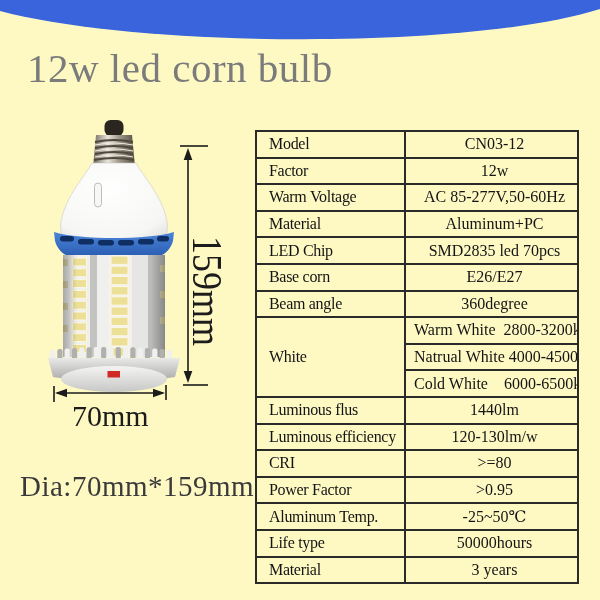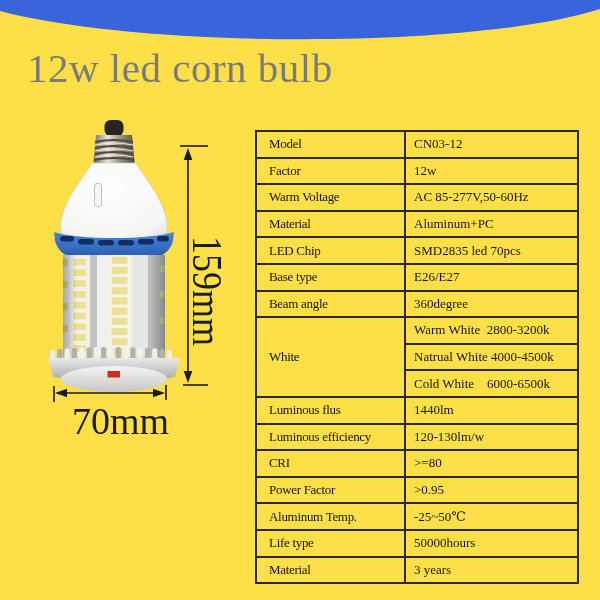--- a/index.html
+++ b/index.html
@@ -1,51 +1,51 @@
 <!DOCTYPE html>
 <html><head>
 <meta charset="utf-8">
 <style>
   html,body{margin:0;padding:0;}
   #stage{
     position:relative;width:600px;height:600px;overflow:hidden;
-    background:#fde047;
+    background:#fef9c3;
     font-family:"Liberation Serif","DejaVu Serif",serif;
   }
   
   #banner{position:absolute;left:0;top:0;width:600px;height:52px;}
   
   #title{
     position:absolute;left:27px;top:44px;
     font-size:41px;color:#7b7b7b;letter-spacing:.5px;white-space:nowrap;
   }
   
   #bulb{position:absolute;left:30px;top:105px;width:185px;height:300px;}
   .dim-label{position:absolute;color:#1c1c1c;white-space:nowrap;}
   #dim-height{
     left:228px;top:236px;font-size:36px;line-height:36px;
     transform:rotate(90deg) scaleY(1.18);transform-origin:left top;
   }
-  #dim-width{left:72px;top:399px;font-size:38px;}
+  #dim-width{left:72px;top:399px;font-size:30px;}
   #dim-caption{
     position:absolute;left:20px;top:470px;
     font-size:29px;color:#3a3a3a;letter-spacing:.5px;white-space:nowrap;
   }
   
   #spec{
     position:absolute;left:255px;top:130px;width:324px;
     border-collapse:collapse;table-layout:fixed;
-    font-size:13px;color:#141414;
+    font-size:16px;color:#141414;
   }
   #spec td{
     border:2px solid #2a2a2a;height:24.6px;
     vertical-align:middle;overflow:hidden;
   }
   #spec td.k{width:133px;padding:0 2px 0 12px;letter-spacing:-.3px;white-space:nowrap;}
-  #spec td.v{padding:0 2px 0 8px;white-space:pre;}
+  #spec td.v{padding:0 2px 0 8px;white-space:pre;text-align:center;}
 </style>
 </head>
 <body>
 
 <div id="stage">
 
   <svg id="banner" viewBox="0 0 600 52" preserveAspectRatio="none">
     <path d="M0,0 H600 V9 C470,50 140,48 0,11 Z" fill="#3A64DC"></path>
   </svg>
 
@@ -191,20 +191,21 @@
       <line x1="24" y1="281" x2="24" y2="297"></line>
       <line x1="136" y1="280" x2="136" y2="295"></line>
       <line x1="27" y1="288" x2="133" y2="288"></line>
       <polygon points="25,288 37,283.7 37,292.3" stroke="none"></polygon>
       <polygon points="135,288 123,283.7 123,292.3" stroke="none"></polygon>
     </g>
   </svg>
 
   <div id="dim-height" class="dim-label">159mm</div>
   <div id="dim-width" class="dim-label">70mm</div>
+  <div id="dim-caption">Dia:70mm*159mm</div>
 
   <table id="spec">
     <tbody>
       <tr>
         <td class="k">Model</td>
         <td class="v">CN03-12</td>
       </tr>
       <tr>
         <td class="k">Factor</td>
         <td class="v">12w</td>
@@ -215,21 +216,21 @@
       </tr>
       <tr>
         <td class="k">Material</td>
         <td class="v">Aluminum+PC</td>
       </tr>
       <tr>
         <td class="k">LED Chip</td>
         <td class="v">SMD2835 led 70pcs</td>
       </tr>
       <tr>
-        <td class="k">Base type</td>
+        <td class="k">Base corn</td>
         <td class="v">E26/E27</td>
       </tr>
       <tr>
         <td class="k">Beam angle</td>
         <td class="v">360degree</td>
       </tr>
       <tr>
         <td class="k" rowspan="3">White</td>
         <td class="v">Warm White  2800-3200k</td>
       </tr>

